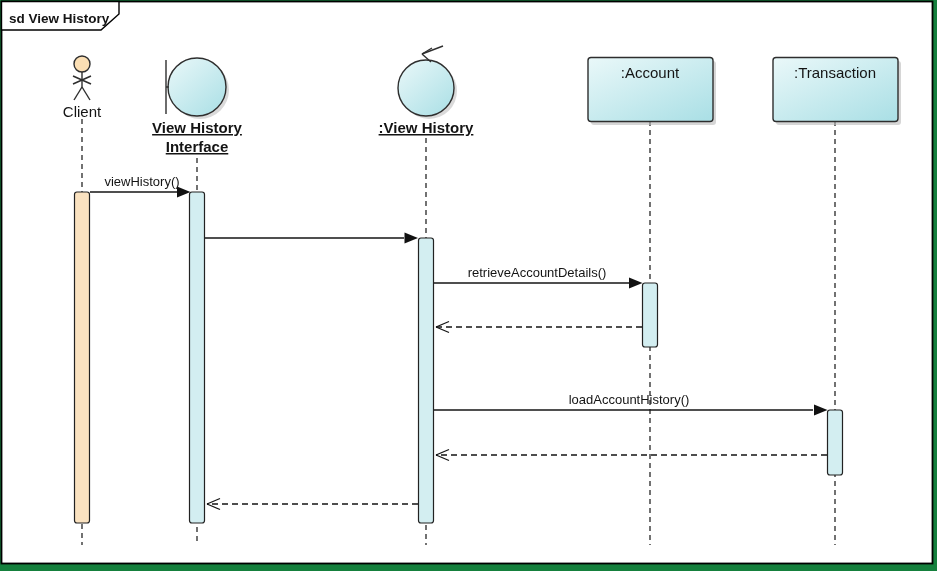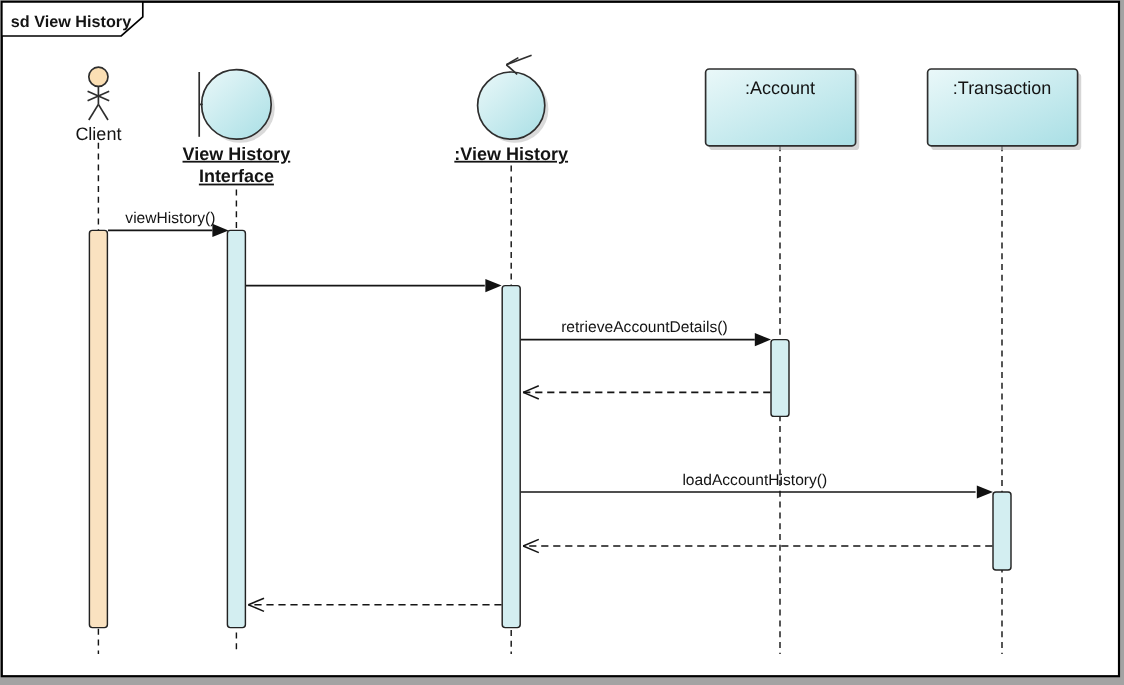--- a/index.html
+++ b/index.html
@@ -1,16 +1,16 @@
 <!DOCTYPE html>
 <html><head>
 <meta charset="utf-8">
 <style>
   html,body{margin:0;padding:0;background:#ffffff;}
-  .canvas-wrap{position:relative;width:937px;height:571px;background:#a3a3a3;overflow:hidden;}
+  .canvas-wrap{position:relative;width:937px;height:571px;background:#15803d;overflow:hidden;}
   svg{display:block;}
   text{font-family:"Liberation Sans","DejaVu Sans",sans-serif;fill:#141414;}
   .frame-title{font-weight:bold;font-size:13.5px;}
   .node-label{font-weight:bold;font-size:15px;text-anchor:middle;text-decoration:underline;}
   .obj-label{font-size:15px;text-anchor:middle;}
   .actor-label{font-size:15px;text-anchor:middle;}
   .msg-label{font-size:13px;text-anchor:middle;}
   .solid-line{stroke:#151515;stroke-width:1.3;fill:none;}
   .dash-return{stroke:#151515;stroke-width:1.3;fill:none;stroke-dasharray:6,4;}
   .lifeline{stroke:#151515;stroke-width:1.2;stroke-dasharray:5,4;fill:none;}

